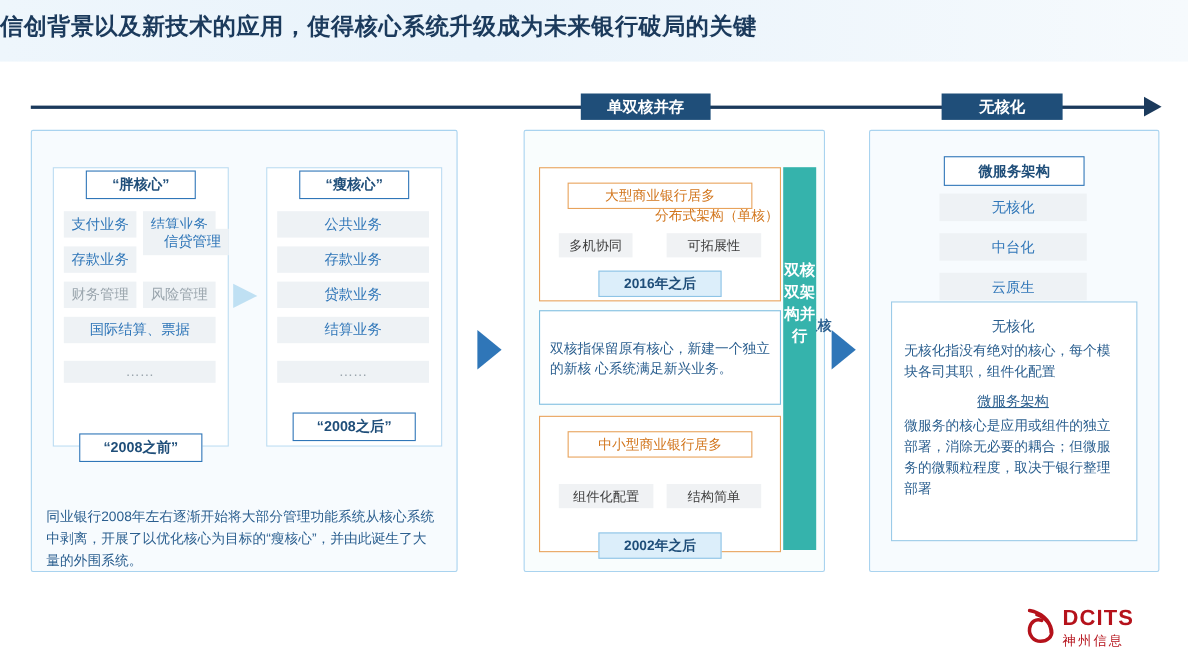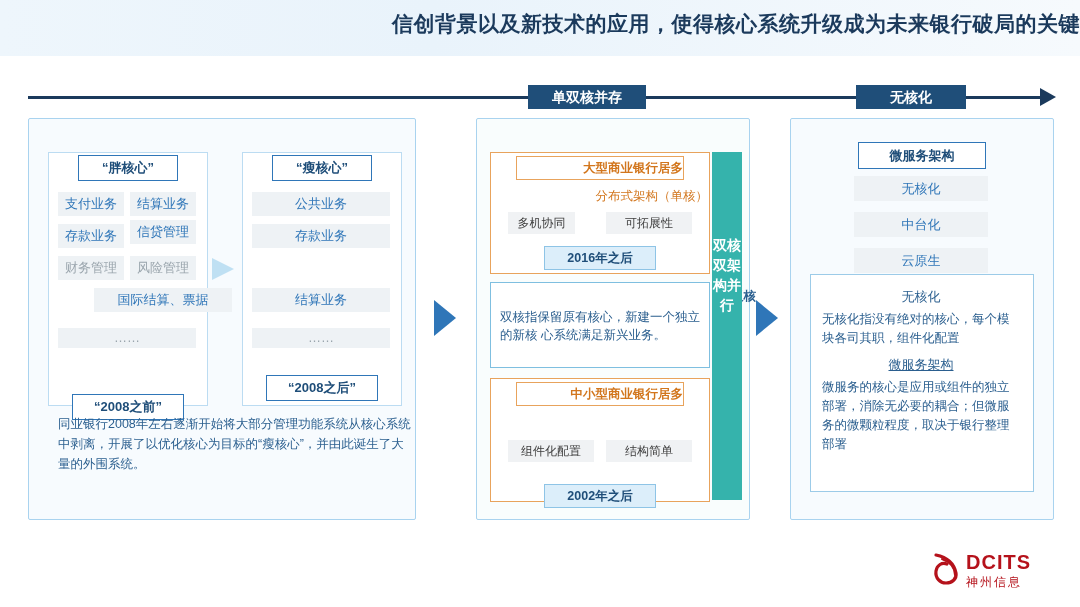--- a/index.html
+++ b/index.html
@@ -24,21 +24,21 @@
   .title-band {
     position: absolute;
     left: 0; top: 0;
     width: 1080px; height: 56px;
     background: linear-gradient(90deg, #eef6fc 0%, #e9f3fb 40%, #f6fafd 100%);
   }
   .title-text {
     position: absolute;
     left: 0; top: 10px;
     width: 1080px;
-    text-align: right;
+    text-align: left;
     font-size: 21px;
     font-weight: bold;
     color: #1b3a5c;
     letter-spacing: 0.5px;
   }
   
   .timeline {
     position: absolute;
     left: 28px; top: 96px;
     width: 1024px; height: 3px;
@@ -135,40 +135,41 @@
     border-bottom: 11px solid transparent;
     border-left: 22px solid #bfe0f3;
   }
 
   .note {
     position: absolute;
     font-size: 12.5px;
     line-height: 20px;
     color: #2b5f8f;
   }
-  .note-1 { left: 42px; top: 414px; width: 356px; margin-left: 16px; }
+  .note-1 { left: 42px; top: 460px; width: 356px; }
 
   
   .ob { 
     position: absolute;
     border: 1px solid #e8a35c;
     background: #ffffff;
   }
   .ob-top { left: 490px; top: 152px; width: 218px; height: 120px; }
   .ob-bot { left: 490px; top: 378px; width: 218px; height: 122px; }
 
   .otag {
     position: absolute;
     height: 22px; line-height: 22px;
-    text-align: right;
-    font-size: 12.5px;
-    font-weight: bold;
+    text-align: center;
+    font-size: 12.5px;
+    font-weight: normal;
     color: #d2761d;
     background: #ffffff;
     border: 1px solid #e8a35c;
+    margin-top: 10px;
   }
   .otag-a { left: 516px; top: 156px; width: 166px; }
   .otag-b { left: 516px; top: 382px; width: 166px; }
 
   .osub {
     position: absolute;
     text-align: right;
     font-size: 12.5px;
     color: #d2761d;
   }
@@ -308,28 +309,29 @@
 
   <div class="sub-box sub-1a"></div>
   <div class="sub-box sub-1b"></div>
 
   <div class="head-tag tag-1a">“胖核心”</div>
   <div class="head-tag tag-1b">“瘦核心”</div>
 
   <div class="cell half" style="left:58px; top:192px;">支付业务</div>
   <div class="cell half" style="left:130px; top:192px;">结算业务</div>
   <div class="cell half" style="left:58px; top:224px;">存款业务</div>
-  <div class="cell half" style="left:130px; top:220px;">信贷管理</div>
+  <div class="cell half" style="left:130px; top:208px;padding-left:12px;">信贷管理</div>
   <div class="cell half gray" style="left:58px; top:256px;">财务管理</div>
   <div class="cell half gray" style="left:130px; top:256px;">风险管理</div>
-  <div class="cell wide" style="left:58px; top:288px;margin-left:36px;">国际结算、票据</div>
+  <div class="cell wide" style="left:58px; top:288px;">国际结算、票据</div>
   <div class="cell wide gray" style="left:58px; top:328px; height:20px; line-height:20px;">……</div>
 
   <div class="cell wide" style="left:252px; top:192px;">公共业务</div>
   <div class="cell wide" style="left:252px; top:224px;">存款业务</div>
+  <div class="cell wide" style="left:252px; top:256px;">贷款业务</div>
   <div class="cell wide" style="left:252px; top:288px;">结算业务</div>
   <div class="cell wide gray" style="left:252px; top:328px; height:20px; line-height:20px;">……</div>
 
   <div class="mini-arrow"></div>
 
   <div class="head-tag tag-1c">“2008之前”</div>
   <div class="head-tag tag-1d">“2008之后”</div>
 
   <div class="note note-1">同业银行2008年左右逐渐开始将大部分管理功能系统从核心系统中剥离，开展了以优化核心为目标的“瘦核心”，并由此诞生了大量的外围系统。</div>
 

